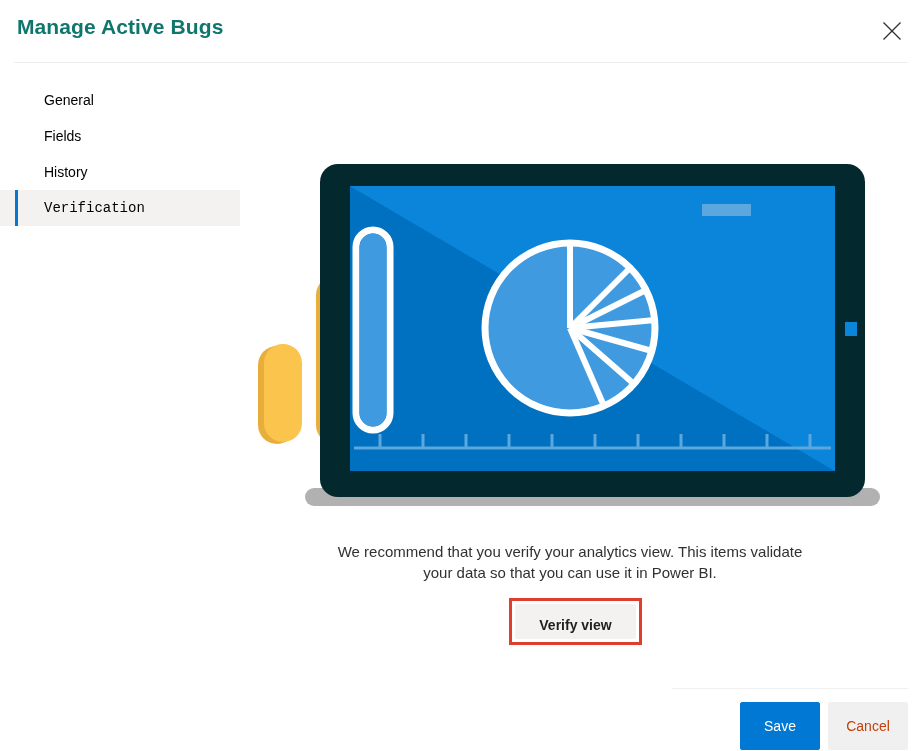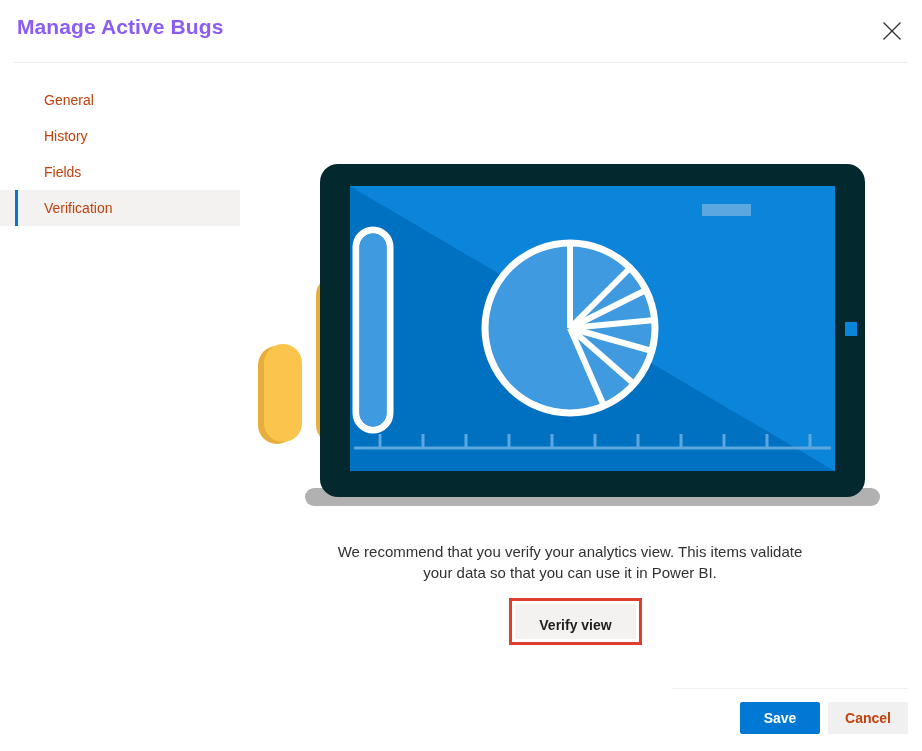--- a/index.html
+++ b/index.html
@@ -33,21 +33,21 @@
     width: 922px;
     height: 62px;
   }
   .dialog-title {
     position: absolute;
     left: 17px;
     top: 15px;
     font-size: 21px;
     font-weight: bold;
     letter-spacing: 0.1px;
-    color: #8b5cf6;
+    color: #0f766e;
     white-space: nowrap;
   }
   .close-button {
     position: absolute;
     right: 12px;
     top: 13px;
     width: 36px;
     height: 36px;
     border: none;
     background: transparent;
@@ -79,27 +79,28 @@
     width: 240px;
   }
   .nav-item {
     position: relative;
     height: 36px;
     display: flex;
     align-items: center;
     padding-left: 44px;
     box-sizing: border-box;
     font-size: 14px;
-    color: #c2410c;
+    color: #000000;
     cursor: pointer;
     user-select: none;
     margin-bottom: 0px;
   }
   .nav-item.selected {
     background: #f3f2f1;
+    font-family: Liberation Mono, monospace;
   }
   .nav-item.selected::before {
     content: "";
     position: absolute;
     left: 15px;
     top: 0;
     bottom: 0;
     width: 3px;
     background: #0078d4;
   }
@@ -163,26 +164,26 @@
     background: #f0f0f0;
   }
   .footer-actions {
     position: absolute;
     right: 14px;
     top: 702px;
     display: flex;
     gap: 8px;
   }
   .btn {
-    height: 32px;
+    height: 48px;
     min-width: 80px;
     border-radius: 2px;
     font-family: "Liberation Sans", sans-serif;
     font-size: 14px;
-    font-weight: bold;
+    font-weight: normal;
     cursor: pointer;
     padding: 0 16px;
     border: 1px solid transparent;
   }
   .btn-primary {
     background: #0078d4;
     color: #ffffff;
     border-color: #0078d4;
   }
   .btn-secondary {
@@ -205,24 +206,24 @@
       </svg>
     </button>
   </div>
   <div class="header-divider"></div>
 
   <nav class="sidebar">
     <div class="nav-item">
       <span>General</span>
     </div>
     <div class="nav-item">
-      <span>History</span>
+      <span>Fields</span>
     </div>
     <div class="nav-item">
-      <span>Fields</span>
+      <span>History</span>
     </div>
     <div class="nav-item selected">
       <span>Verification</span>
     </div>
   </nav>
 
   <div class="illustration">
     <svg width="660" height="350" viewBox="0 0 660 350">
 
       <g>

